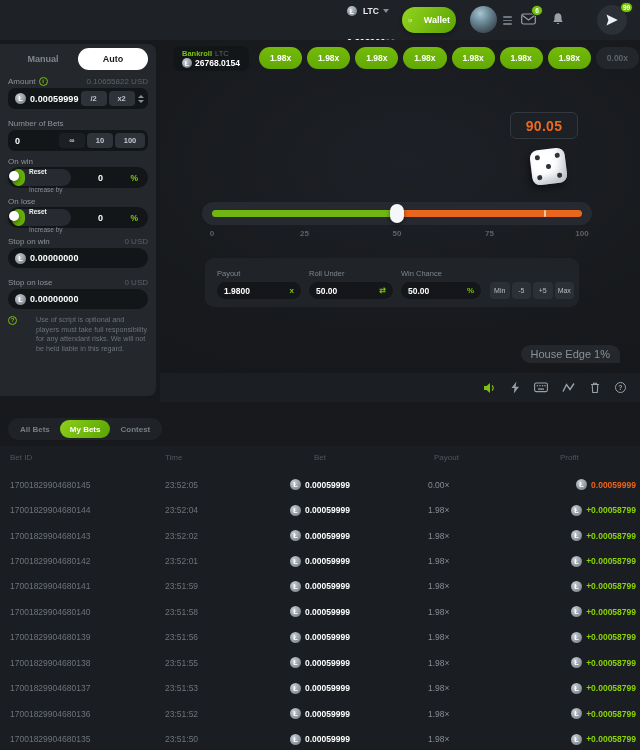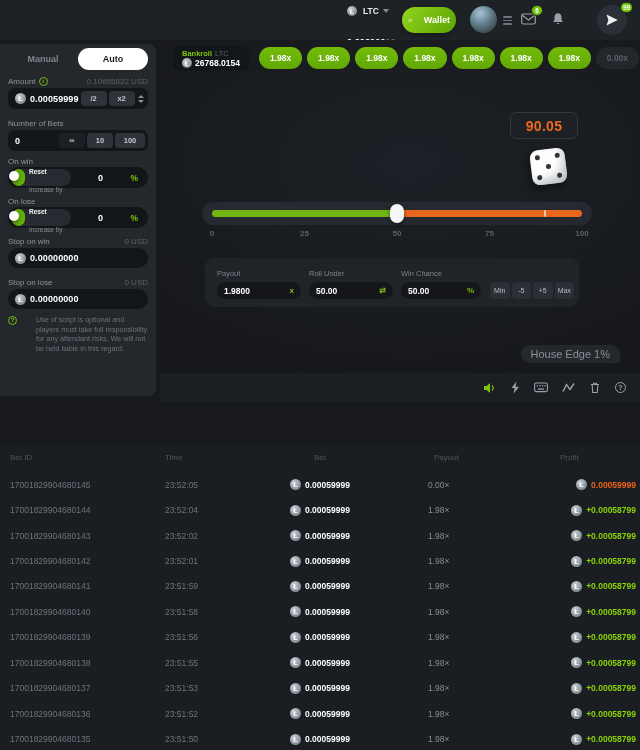--- a/index.html
+++ b/index.html
@@ -379,20 +379,25 @@
           <path d="M2 3.5h8M4.5 3.5V2.2h3v1.3M3.2 3.5l.5 8h4.6l.5-8" stroke="#99a0a7" stroke-width="1.1" fill="none"></path>
         </svg>
     </button>
     <button class="gf-ic">
       <span class="help-circ">?</span>
     </button>
   </div>
 </section>
 
 <section class="bets">
+  <div class="bet-tabs">
+    <span class="bt">All Bets</span>
+    <span class="bt active">My Bets</span>
+    <span class="bt">Contest</span>
+  </div>
   <div class="btable">
     <div class="thead">
       <div>Bet ID</div>
       <div>Time</div>
       <div class="hbet">Bet</div>
       <div class="hpay">Payout</div>
       <div class="hprofit">Profit</div>
     </div>
     <div class="tbody">
         <div class="trow">

